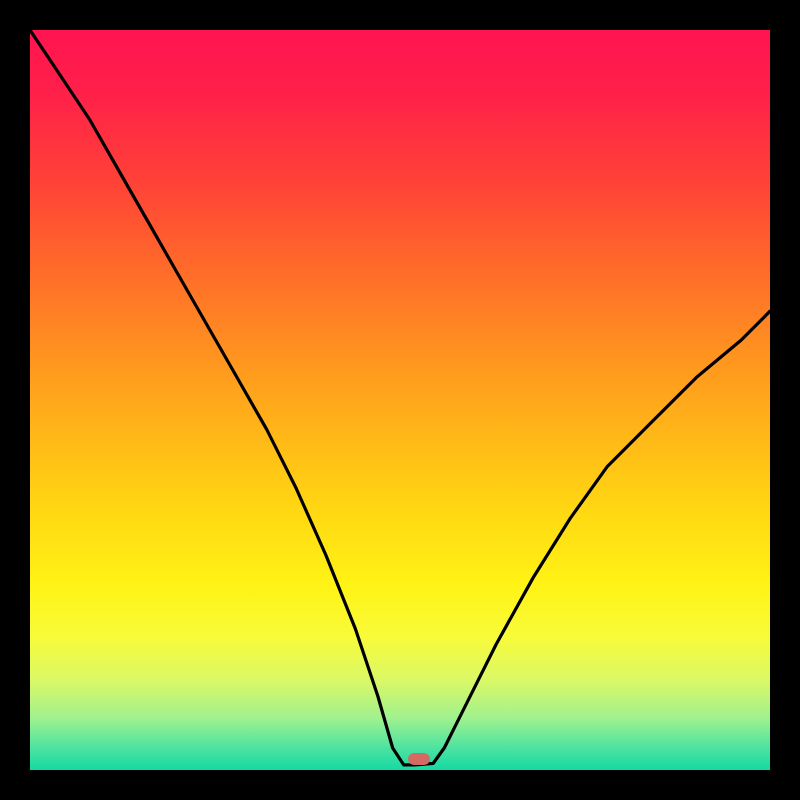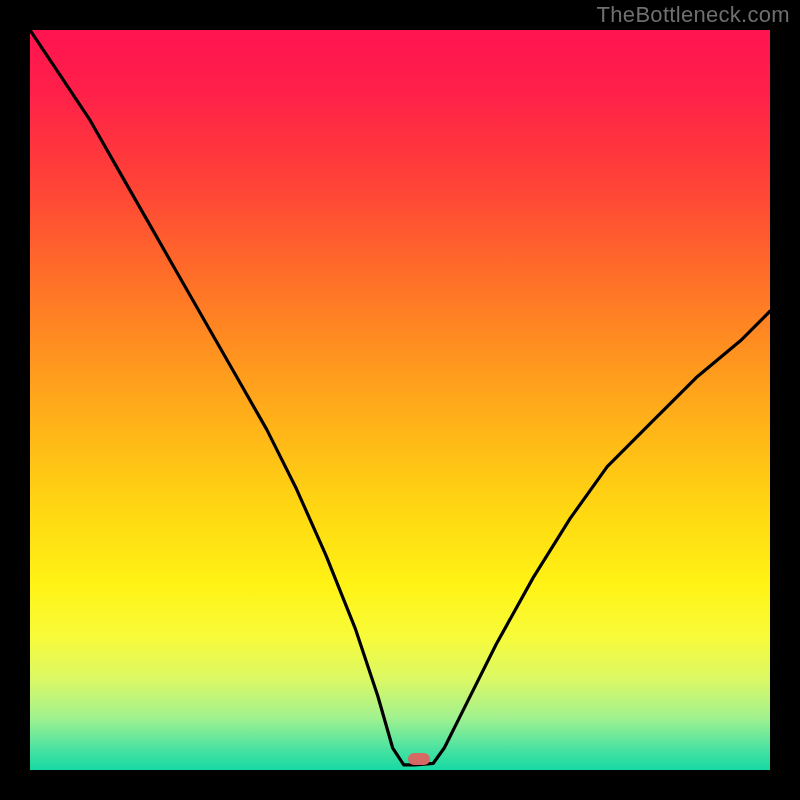--- a/index.html
+++ b/index.html
@@ -71,21 +71,20 @@
     background: #d46a63;
     transform: translate(-50%, -50%);
     z-index: 3;
   }
 </style>
 </head>
 <body>
 
 <div class="stage">
 
-  <div class="watermark">TheBottleneck.com</div>
 
   <div class="plot">
     <div class="gradient"></div>
 
     <svg class="curve" viewBox="0 0 740 740" preserveAspectRatio="none">
       <path id="curve-path" fill="none" stroke="#000" stroke-width="3.2" stroke-linecap="round" stroke-linejoin="round" d="M 0.0 0.0 L 29.6 44.4 L 59.2 88.8 L 88.8 140.6 L 118.4 192.4 L 148.0 244.2 L 177.6 296.0 L 207.2 347.8 L 236.8 399.6 L 266.4 458.8 L 296.0 525.4 L 325.6 599.4 L 347.8 666.0 L 362.6 717.8 L 373.7 734.8 L 384.8 734.8 L 403.3 733.3 L 414.4 717.8 L 436.6 673.4 L 466.2 614.2 L 503.2 547.6 L 540.2 488.4 L 577.2 436.6 L 621.6 392.2 L 666.0 347.8 L 710.4 310.8 L 740.0 281.2"></path>
     </svg>
 
     <div id="marker" class="marker" style="left: 388.5px; top: 728.9px; background: rgb(212, 106, 99);"></div>
   </div>

